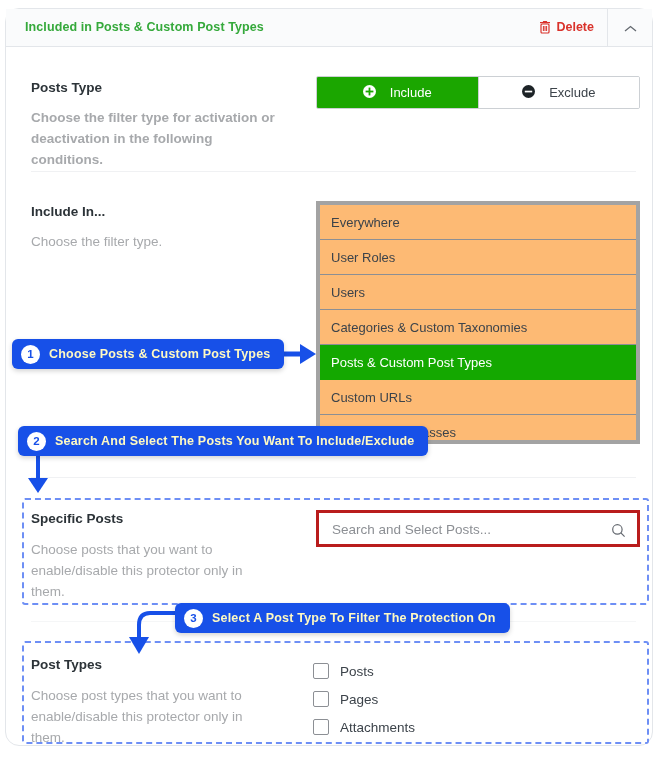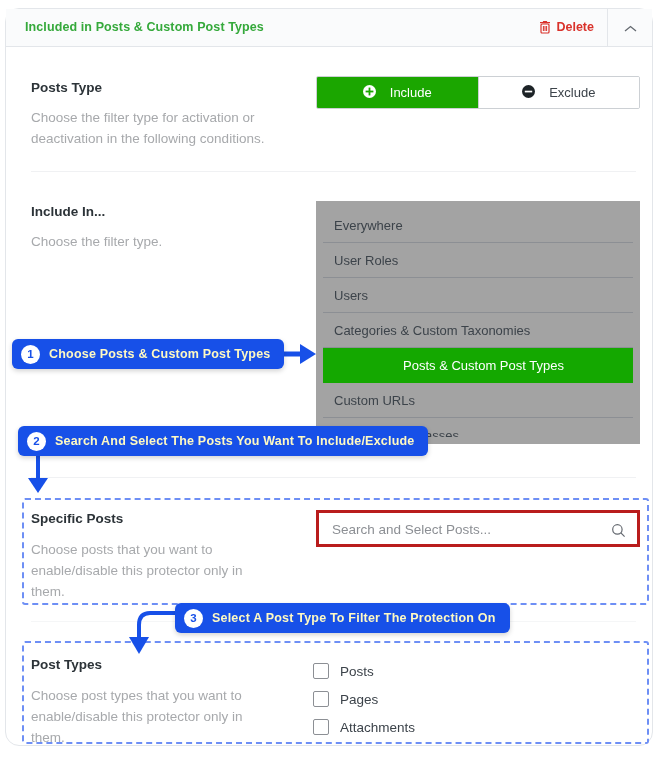--- a/index.html
+++ b/index.html
@@ -92,21 +92,21 @@
   .hr {
     position: absolute;
     left: 25px;
     width: 605px;
     height: 1px;
     background: #f0f1f3;
   }
 
   
   #filter-type-label { position:absolute; left:25px; top:71px; }
-  #filter-type-desc  { position:absolute; left:25px; top:98px; }
+  #filter-type-desc  { position:absolute; left:25px; top:98px;font-weight:bold; }
 
   #segmented {
     position: absolute;
     left: 310px; top: 67px;
     width: 324px; height: 33px;
     display: flex;
     border: 1px solid #ccd0d4;
     border-radius: 2px;
     box-sizing: border-box;
     overflow: hidden;
@@ -130,41 +130,40 @@
   .seg-btn + .seg-btn { border-left: 1px solid #ccd0d4; }
 
   
   #include-in-label { position:absolute; left:25px; top:195px; }
   #include-in-desc  { position:absolute; left:25px; top:222px; }
 
   #filter-list {
     position: absolute;
     left: 310px; top: 192px;
     width: 324px; height: 243px;
-    border: 7px solid #a3a3a3;
+    border: 4px solid #a3a3a3;
     box-sizing: border-box;
     overflow: hidden;
-    background: #a3a3a3;
+    background: #fdba74;
   }
   .filter-option {
     height: 35px;
     line-height: 35px;
     padding-left: 11px;
     font-size: 13px;
     color: #3c434a;
     border-bottom: 1px solid #8c8f94;
     box-sizing: border-box;
     cursor: pointer;
     white-space: nowrap;
   }
   .filter-option.selected {
     background: #14a800;
     color: #ffffff;
     border-bottom-color: #14a800;
-    text-align: center;
   }
 
   
   .dashed-box {
     position: absolute;
     left: 16px;
     width: 627px;
     border: 2px dashed #6e8ff5;
     border-radius: 3px;
     box-sizing: border-box;

